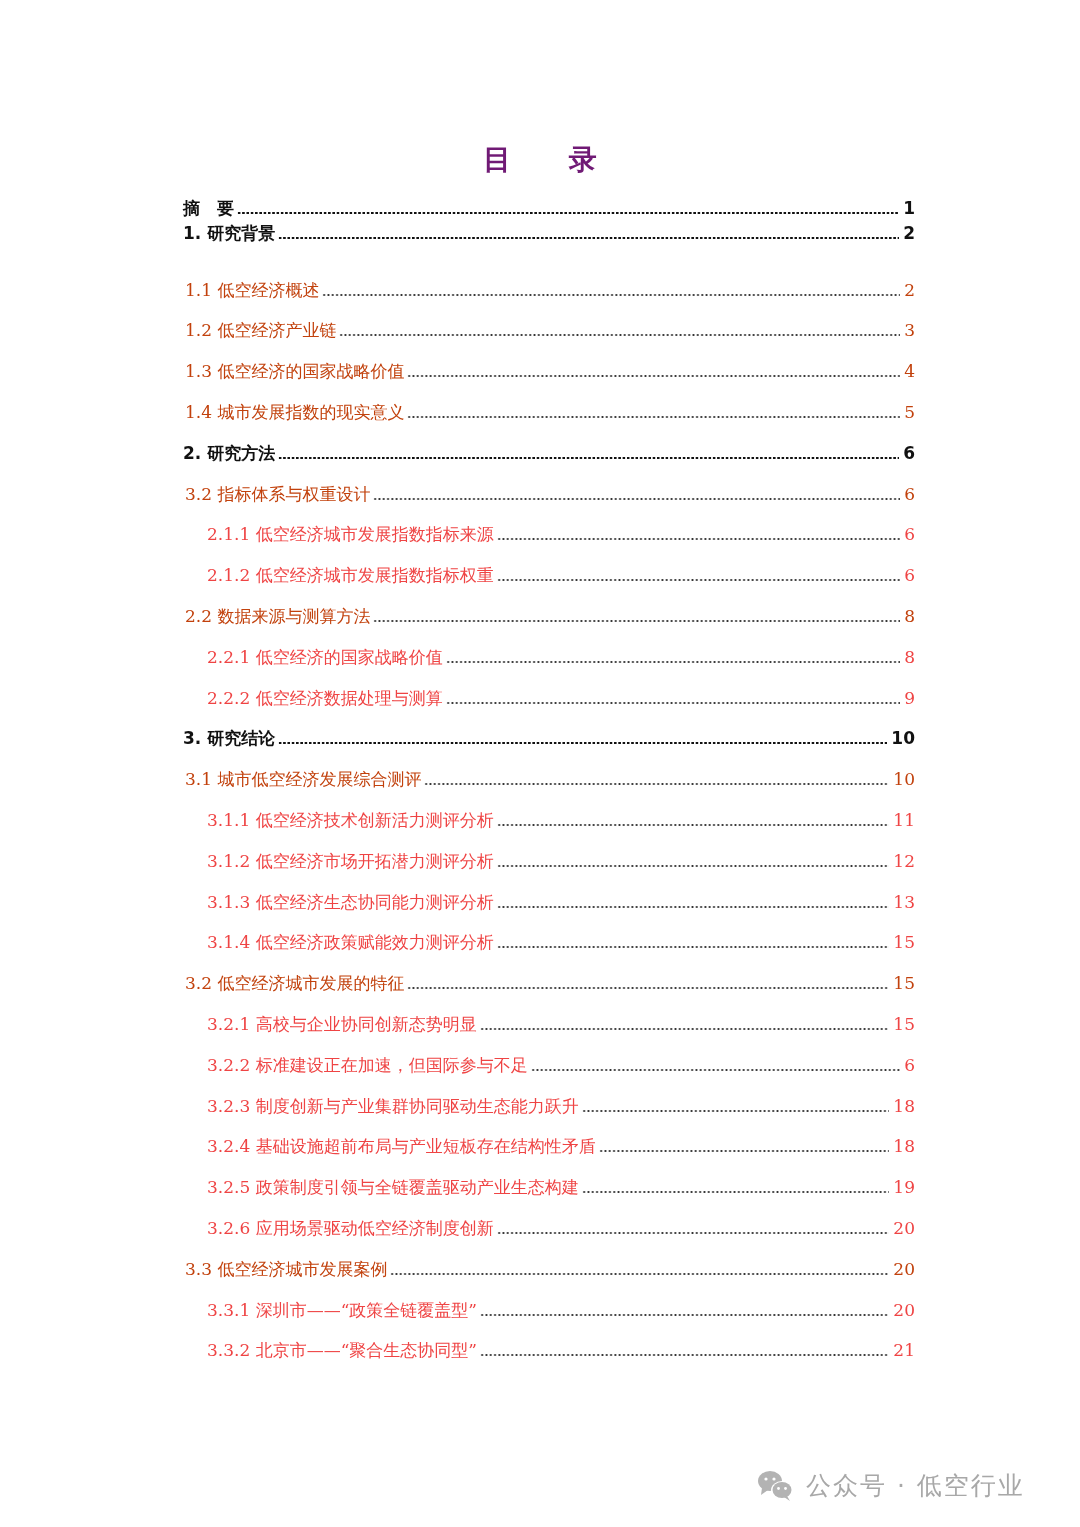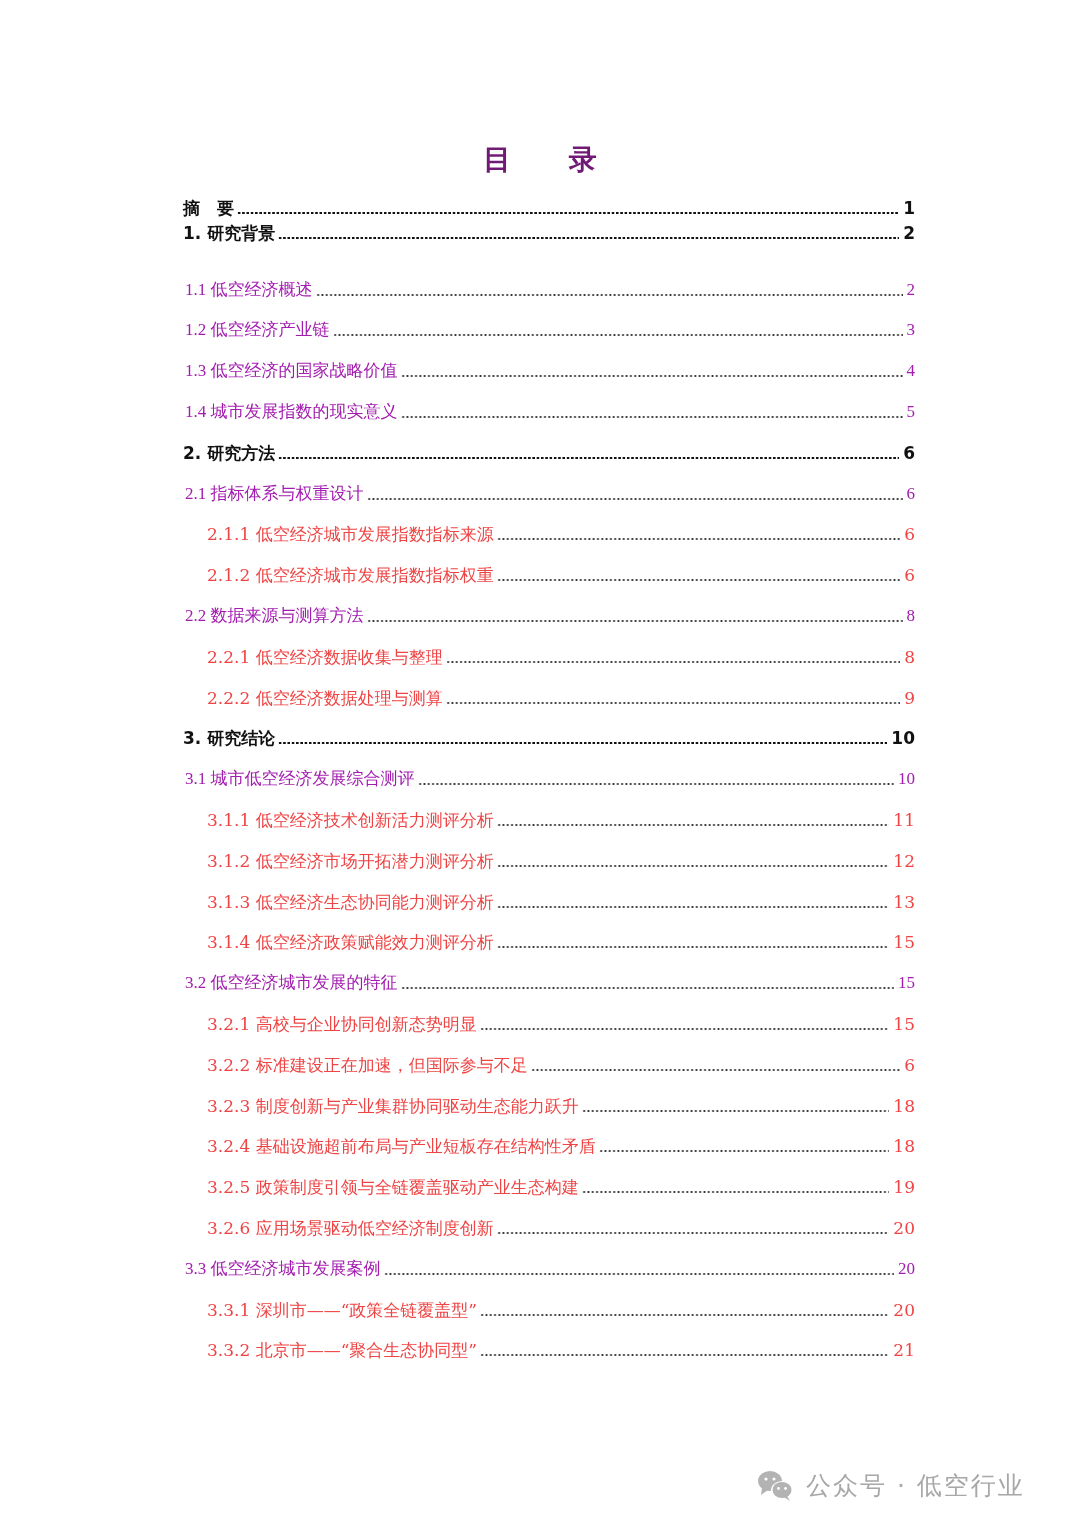--- a/index.html
+++ b/index.html
@@ -39,21 +39,21 @@
       position: absolute;
       height: 40px;
       display: flex;
       align-items: center;
       right: 165px;
       font-size: 17px;
       line-height: 40px;
       white-space: nowrap;
     }
     .toc-row.lvl1 { left: 163px; font-weight: bold; font-family: "DejaVu Sans", "Liberation Sans", sans-serif; color: #111; margin-left: 20px; }
-    .toc-row.lvl2 { left: 185px; color: #a21caf; font-family: Liberation Serif, serif; }
+    .toc-row.lvl2 { left: 185px; color: #c2410c; }
     .toc-row.lvl3 { left: 207px; color: #ef4444; }
     .toc-label {
       flex: 0 0 auto;
       padding-right: 3px;
     }
     .toc-leader {
       flex: 1 1 auto;
       height: 2px;
       align-self: center;
       margin-top: 10px;
@@ -125,41 +125,41 @@
     <span class="toc-label">1.4 城市发展指数的现实意义</span>
     <span class="toc-leader"></span>
     <span class="toc-page">5</span>
   </div>
   <div class="toc-row lvl1" style="top:244.8px">
     <span class="toc-label">2. 研究方法</span>
     <span class="toc-leader"></span>
     <span class="toc-page">6</span>
   </div>
   <div class="toc-row lvl2" style="top:285.6px">
-    <span class="toc-label">2.1 指标体系与权重设计</span>
+    <span class="toc-label">3.2 指标体系与权重设计</span>
     <span class="toc-leader"></span>
     <span class="toc-page">6</span>
   </div>
   <div class="toc-row lvl3" style="top:326.4px">
     <span class="toc-label">2.1.1 低空经济城市发展指数指标来源</span>
     <span class="toc-leader"></span>
     <span class="toc-page">6</span>
   </div>
   <div class="toc-row lvl3" style="top:367.2px">
     <span class="toc-label">2.1.2 低空经济城市发展指数指标权重</span>
     <span class="toc-leader"></span>
     <span class="toc-page">6</span>
   </div>
   <div class="toc-row lvl2" style="top:408px">
     <span class="toc-label">2.2 数据来源与测算方法</span>
     <span class="toc-leader"></span>
     <span class="toc-page">8</span>
   </div>
   <div class="toc-row lvl3" style="top:448.8px">
-    <span class="toc-label">2.2.1 低空经济数据收集与整理</span>
+    <span class="toc-label">2.2.1 低空经济的国家战略价值</span>
     <span class="toc-leader"></span>
     <span class="toc-page">8</span>
   </div>
   <div class="toc-row lvl3" style="top:489.6px">
     <span class="toc-label">2.2.2 低空经济数据处理与测算</span>
     <span class="toc-leader"></span>
     <span class="toc-page">9</span>
   </div>
   <div class="toc-row lvl1" style="top:530.4px">
     <span class="toc-label">3. 研究结论</span>

